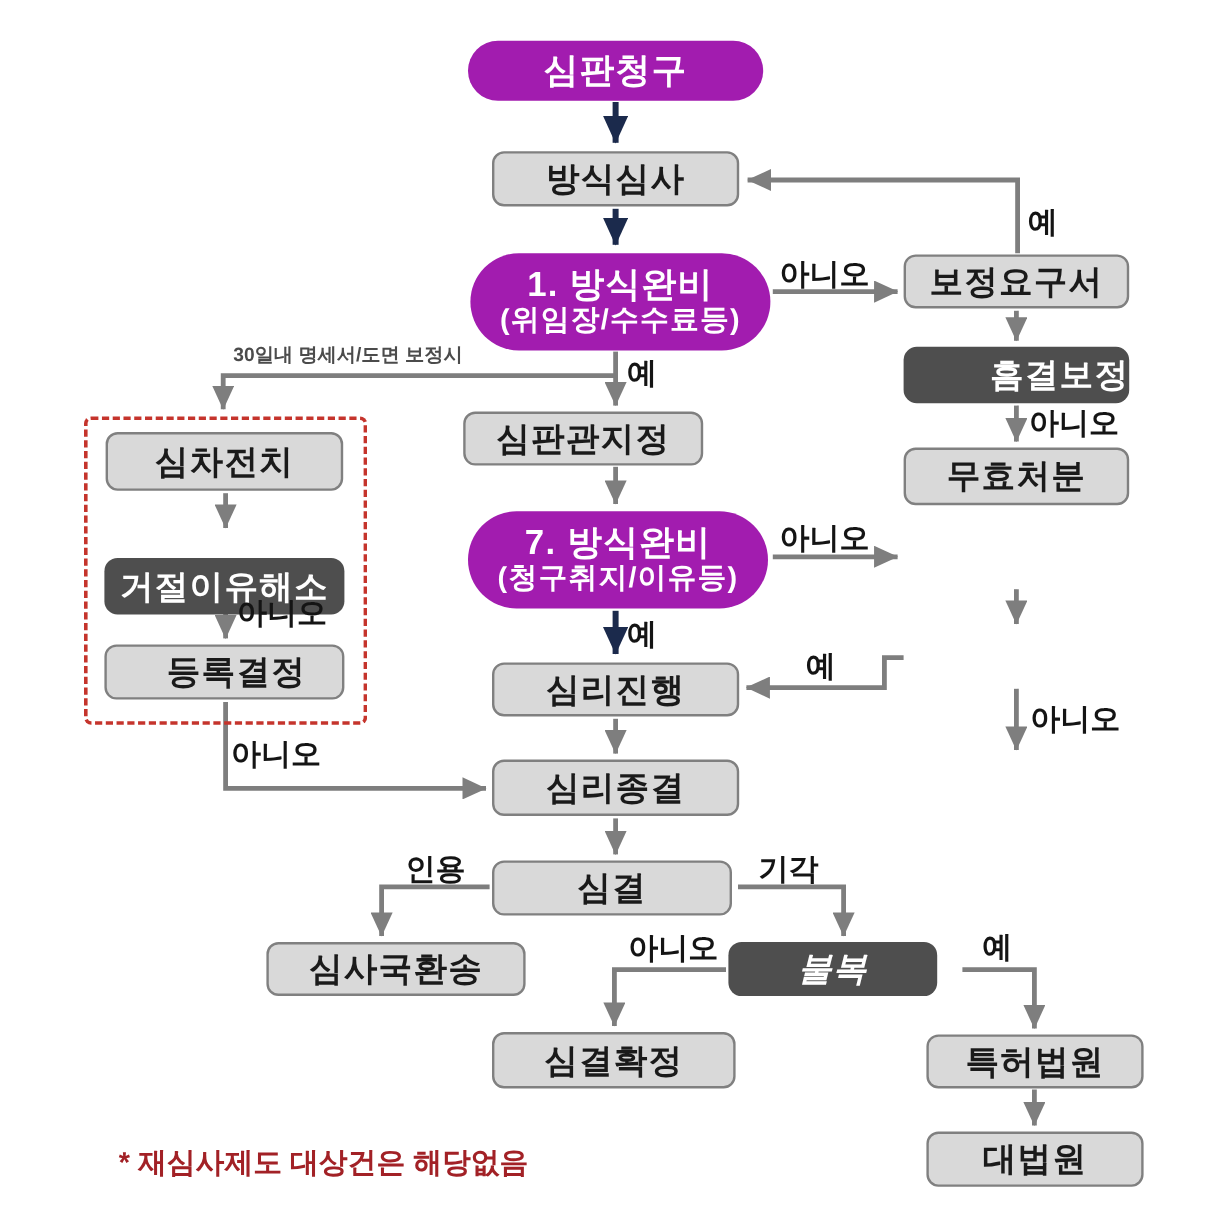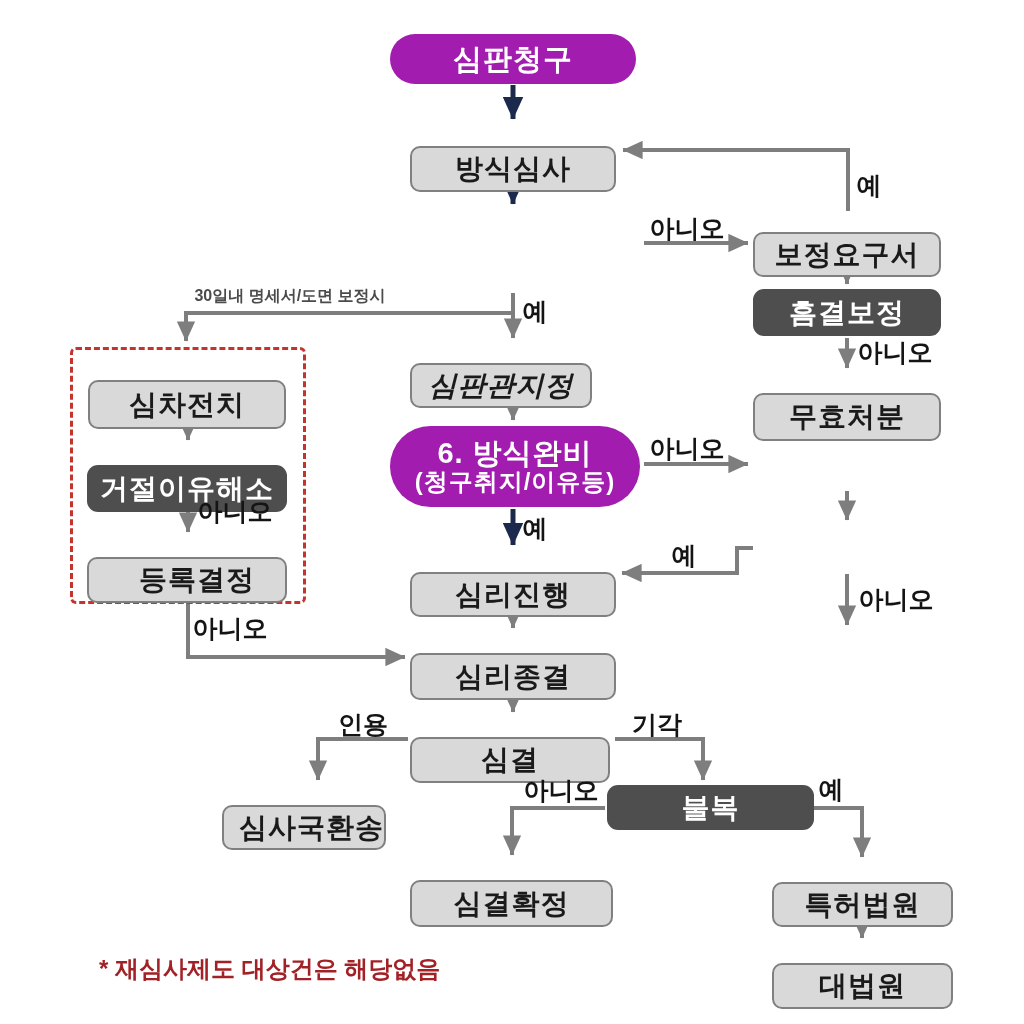--- a/index.html
+++ b/index.html
@@ -6,21 +6,21 @@
   .canvas{
     position:relative;width:1024px;height:1024px;background:#ffffff;
     font-family:"Liberation Sans",sans-serif;overflow:hidden;
   }
   .arrows{position:absolute;left:0;top:0;width:1024px;height:1024px;}
   .node{
     position:absolute;box-sizing:border-box;
     display:flex;flex-direction:column;align-items:center;justify-content:center;
     font-weight:bold;text-align:center;letter-spacing:1px;line-height:1.12;
   }
-  .light{background:#d9d9d9;border:2px solid #808080;border-radius:10px;color:#1a1a1a;font-size:28px;margin-top:20px;}
+  .light{background:#d9d9d9;border:2px solid #808080;border-radius:10px;color:#1a1a1a;font-size:28px;}
   .dark{background:#4e4e4e;border-radius:11px;color:#ffffff;font-size:28px;}
   .navy{background:#a21caf;border-radius:42px;color:#ffffff;font-size:29px;}
   .navy .sub{font-size:24px;font-weight:bold;}
   .elabel{
     position:absolute;transform:translate(-50%,-50%);
     font-weight:bold;font-size:25px;color:#141414;white-space:nowrap;
   }
   .note{
     position:absolute;transform:translate(-50%,-50%);
     font-size:16px;font-weight:600;color:#4b4b4b;white-space:nowrap;letter-spacing:0;
@@ -79,71 +79,75 @@
   <div class="dashed-region"></div>
 
   <div class="node navy" style="left:390px;top:34px;width:246px;height:50px;">
     <span>심판청구</span>
   </div>
 
   <div class="node light" style="left:410px;top:126px;width:206px;height:46px;">
     <span>방식심사</span>
   </div>
 
+  <div class="node navy" style="left:392px;top:211px;width:250px;height:81px;">
+    <span>1. 방식완비</span>
+    <span class="sub">(위임장/수수료등)</span>
+  </div>
 
   <div class="node light" style="left:753px;top:212px;width:188px;height:45px;">
     <span>보정요구서</span>
   </div>
 
-  <div class="node dark" style="left:753px;top:289px;width:188px;height:47px;">
+  <div class="node dark" style="left:753px;top:289px;width:188px;height:47px;align-items:flex-end;">
     <span>흠결보정</span>
   </div>
 
   <div class="node light" style="left:88px;top:360px;width:198px;height:49px;">
     <span>심차전치</span>
   </div>
 
   <div class="node light" style="left:753px;top:373px;width:188px;height:48px;">
     <span>무효처분</span>
   </div>
 
   <div class="node dark" style="left:87px;top:445px;width:200px;height:47px;margin-top:20px;">
     <span>거절이유해소</span>
   </div>
 
   <div class="node light" style="left:87px;top:537px;width:200px;height:46px;padding-left:20px;">
     <span>등록결정</span>
   </div>
 
-  <div class="node light" style="left:410px;top:343px;width:182px;height:45px;font-style:italic;">
+  <div class="node light" style="left:386px;top:343px;width:200px;height:45px;">
     <span>심판관지정</span>
   </div>
 
   <div class="node navy" style="left:390px;top:426px;width:250px;height:81px;">
-    <span>6. 방식완비</span>
+    <span>7. 방식완비</span>
     <span class="sub">(청구취지/이유등)</span>
   </div>
 
   <div class="node light" style="left:410px;top:552px;width:206px;height:45px;">
     <span>심리진행</span>
   </div>
 
   <div class="node light" style="left:410px;top:633px;width:206px;height:47px;">
     <span>심리종결</span>
   </div>
 
   <div class="node light" style="left:410px;top:717px;width:200px;height:46px;">
     <span>심결</span>
   </div>
 
-  <div class="node light" style="left:222px;top:785px;width:164px;height:45px;align-items:flex-end;">
+  <div class="node light" style="left:222px;top:785px;width:216px;height:45px;">
     <span>심사국환송</span>
   </div>
 
-  <div class="node dark" style="left:607px;top:785px;width:207px;height:45px;">
+  <div class="node dark" style="left:607px;top:785px;width:174px;height:45px;font-style:italic;">
     <span>불복</span>
   </div>
 
   <div class="node light" style="left:410px;top:860px;width:203px;height:47px;">
     <span>심결확정</span>
   </div>
 
   <div class="node light" style="left:772px;top:862px;width:181px;height:45px;">
     <span>특허법원</span>
   </div>

